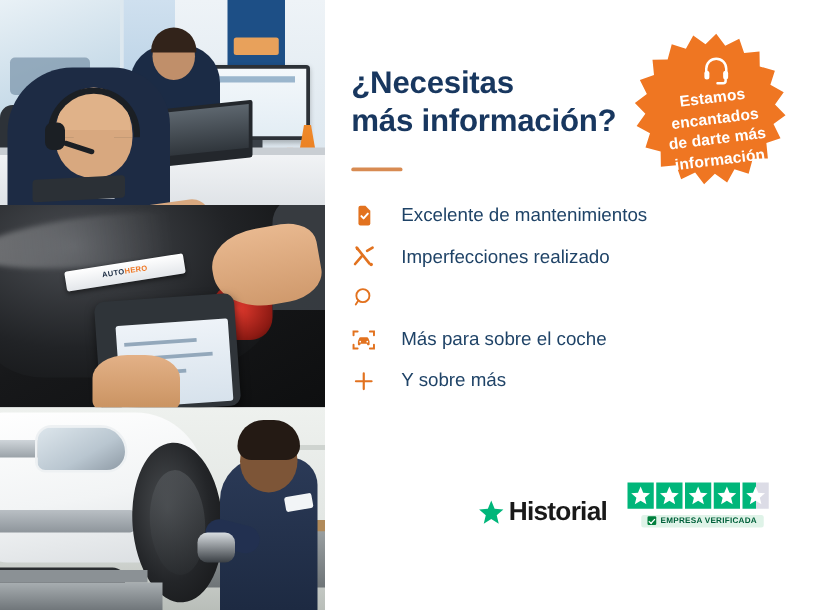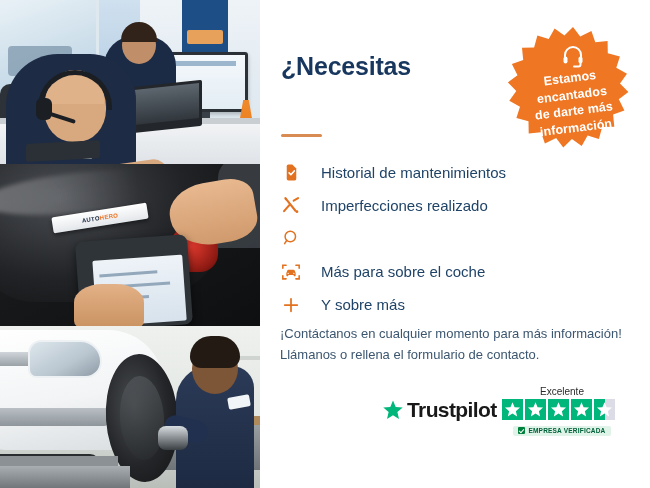--- a/index.html
+++ b/index.html
@@ -558,20 +558,21 @@
       <div class="p3-lift2"></div>
       <div class="p3-lift"></div>
     </div>
 
   </div>
 
   <div class="content">
 
     <div class="heading">
       <div>¿Necesitas</div>
+      <div>más información?</div>
     </div>
 
     <div class="divider"></div>
 
     <div class="badge">
       <svg viewBox="0 0 142 142">
         <path fill="#ef7622" d="M71 3
           l7.2 9.6 11.2-5.6 3.9 11.3 12.3-1.2 0.2 12.1 12.1 3.3-3.6 11.3 10.7 5.9-7 9.8 8.4 8.6-9.6 7.2
           5.6 11.2-11.3 3.9 1.2 12.3-12.1 0.2-3.3 12.1-11.3-3.6-5.9 10.7-9.8-7-8.6 8.4-7.2-9.6-11.2 5.6
           -3.9-11.3-12.3 1.2-0.2-12.1-12.1-3.3 3.6-11.3-10.7-5.9 7-9.8-8.4-8.6 9.6-7.2-5.6-11.2 11.3-3.9
@@ -595,21 +596,21 @@
 
     <div class="features">
 
       <div class="feature">
         <span class="feat-icon">
           <svg viewBox="0 0 24 24" width="19" height="19">
             <path fill="currentColor" d="M8 2h5l5 5v13a2 2 0 0 1-2 2H8a2 2 0 0 1-2-2V4a2 2 0 0 1 2-2z"></path>
             <path fill="none" stroke="#ffffff" stroke-width="2" stroke-linecap="round" stroke-linejoin="round" d="M9 12.5l2.2 2.3L15.5 10"></path>
           </svg>
         </span>
-        <span class="feat-label">Historial de mantenimientos</span>
+        <span class="feat-label">Excelente de mantenimientos</span>
       </div>
 
       <div class="feature">
         <span class="feat-icon">
           <svg viewBox="0 0 24 24" width="21" height="21" fill="none" stroke="currentColor" stroke-width="2.4" stroke-linecap="round" stroke-linejoin="round">
             <path d="M5 3.5l11.5 14.5"></path>
             <path d="M3.5 18.5l6-7"></path>
             <path d="M14.5 6.5l5-3"></path>
             <circle cx="5.6" cy="4.6" r="1.4" fill="currentColor" stroke="none"></circle>
             <circle cx="18.2" cy="19" r="1.6" fill="currentColor" stroke="none"></circle>
@@ -643,36 +644,31 @@
         <span class="feat-icon">
           <svg viewBox="0 0 24 24" width="20" height="20" fill="none" stroke="currentColor" stroke-width="2.1" stroke-linecap="round">
             <path d="M12 4.5v15M4.5 12h15"></path>
           </svg>
         </span>
         <span class="feat-label">Y sobre más</span>
       </div>
 
     </div>
 
-    <div class="contact">
-      <div>¡Contáctanos en cualquier momento para más información!</div>
-      <div>Llámanos o rellena el formulario de contacto.</div>
-    </div>
 
     <div class="tp">
       <div class="tp-logo">
         <span class="tp-logo-star">
           <svg viewBox="0 0 24 24" width="22" height="22">
             <path fill="currentColor" d="M12 1.6l2.95 7.1 7.65.6-5.82 5 1.77 7.45L12 17.7 5.45 21.75 7.22 14.3 1.4 9.3l7.65-.6z"></path>
           </svg>
         </span>
-        <span class="tp-logo-text">Trustpilot</span>
+        <span class="tp-logo-text">Historial</span>
       </div>
       <div class="tp-right">
-        <div class="tp-excelente">Excelente</div>
         <div class="tp-stars">
           <span class="tp-star">
             <svg viewBox="0 0 24 24" width="17" height="17">
                 <path fill="#ffffff" d="M12 1.6l2.95 7.1 7.65.6-5.82 5 1.77 7.45L12 17.7 5.45 21.75 7.22 14.3 1.4 9.3l7.65-.6z"></path>
               </svg>
           </span>
           <span class="tp-star">
             <svg viewBox="0 0 24 24" width="17" height="17">
                 <path fill="#ffffff" d="M12 1.6l2.95 7.1 7.65.6-5.82 5 1.77 7.45L12 17.7 5.45 21.75 7.22 14.3 1.4 9.3l7.65-.6z"></path>
               </svg>

